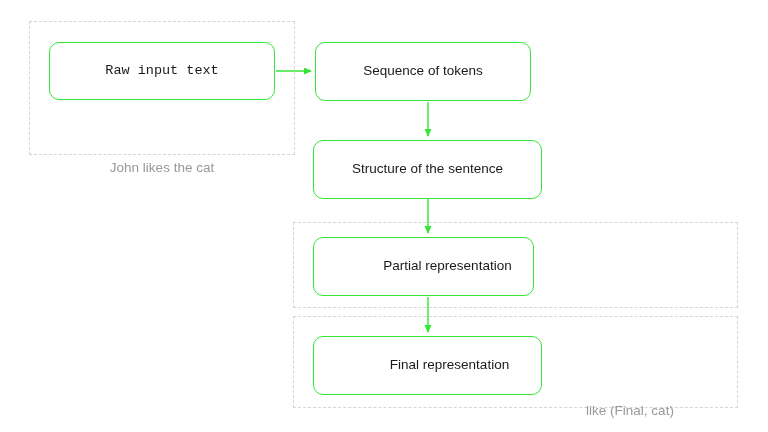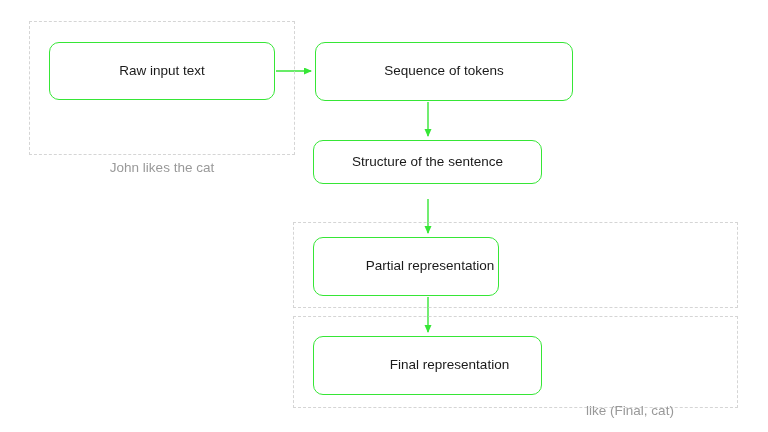--- a/index.html
+++ b/index.html
@@ -61,24 +61,24 @@
     font-size: 13.5px;
     text-align: center;
     white-space: nowrap;
     margin-top: 46px;
   }
   
   .g-input   { left: 29px;  top: 21px;  width: 266px; height: 134px; }
   .g-partial { left: 293px; top: 222px; width: 445px; height: 86px; }
   .g-final   { left: 293px; top: 316px; width: 445px; height: 92px; }
   
-  .n-raw       { left: 49px;  top: 42px;  width: 226px; height: 58px; }
-  .n-sequence  { left: 315px; top: 42px;  width: 258px; height: 59px; }
-  .n-structure { left: 313px; top: 140px; width: 229px; height: 44px; }
-  .n-partial   { left: 313px; top: 237px; width: 186px; height: 59px; padding-left: 48px; }
+  .n-raw       { left: 49px;  top: 42px;  width: 226px; height: 58px; font-family: Liberation Mono, monospace; }
+  .n-sequence  { left: 315px; top: 42px;  width: 216px; height: 59px; }
+  .n-structure { left: 313px; top: 140px; width: 229px; height: 59px; }
+  .n-partial   { left: 313px; top: 237px; width: 221px; height: 59px; padding-left: 48px; }
   .n-final     { left: 313px; top: 336px; width: 229px; height: 59px; padding-left: 44px; }
   
   .a-input   { left: 49px;  top: 108px; width: 226px; height: 26px; }
   .a-partial { left: 555px; top: 252px; width: 130px; height: 26px; }
   .a-final   { left: 555px; top: 351px; width: 150px; height: 26px; }
 </style>
 </head>
 <body>
 
 <div class="canvas">

